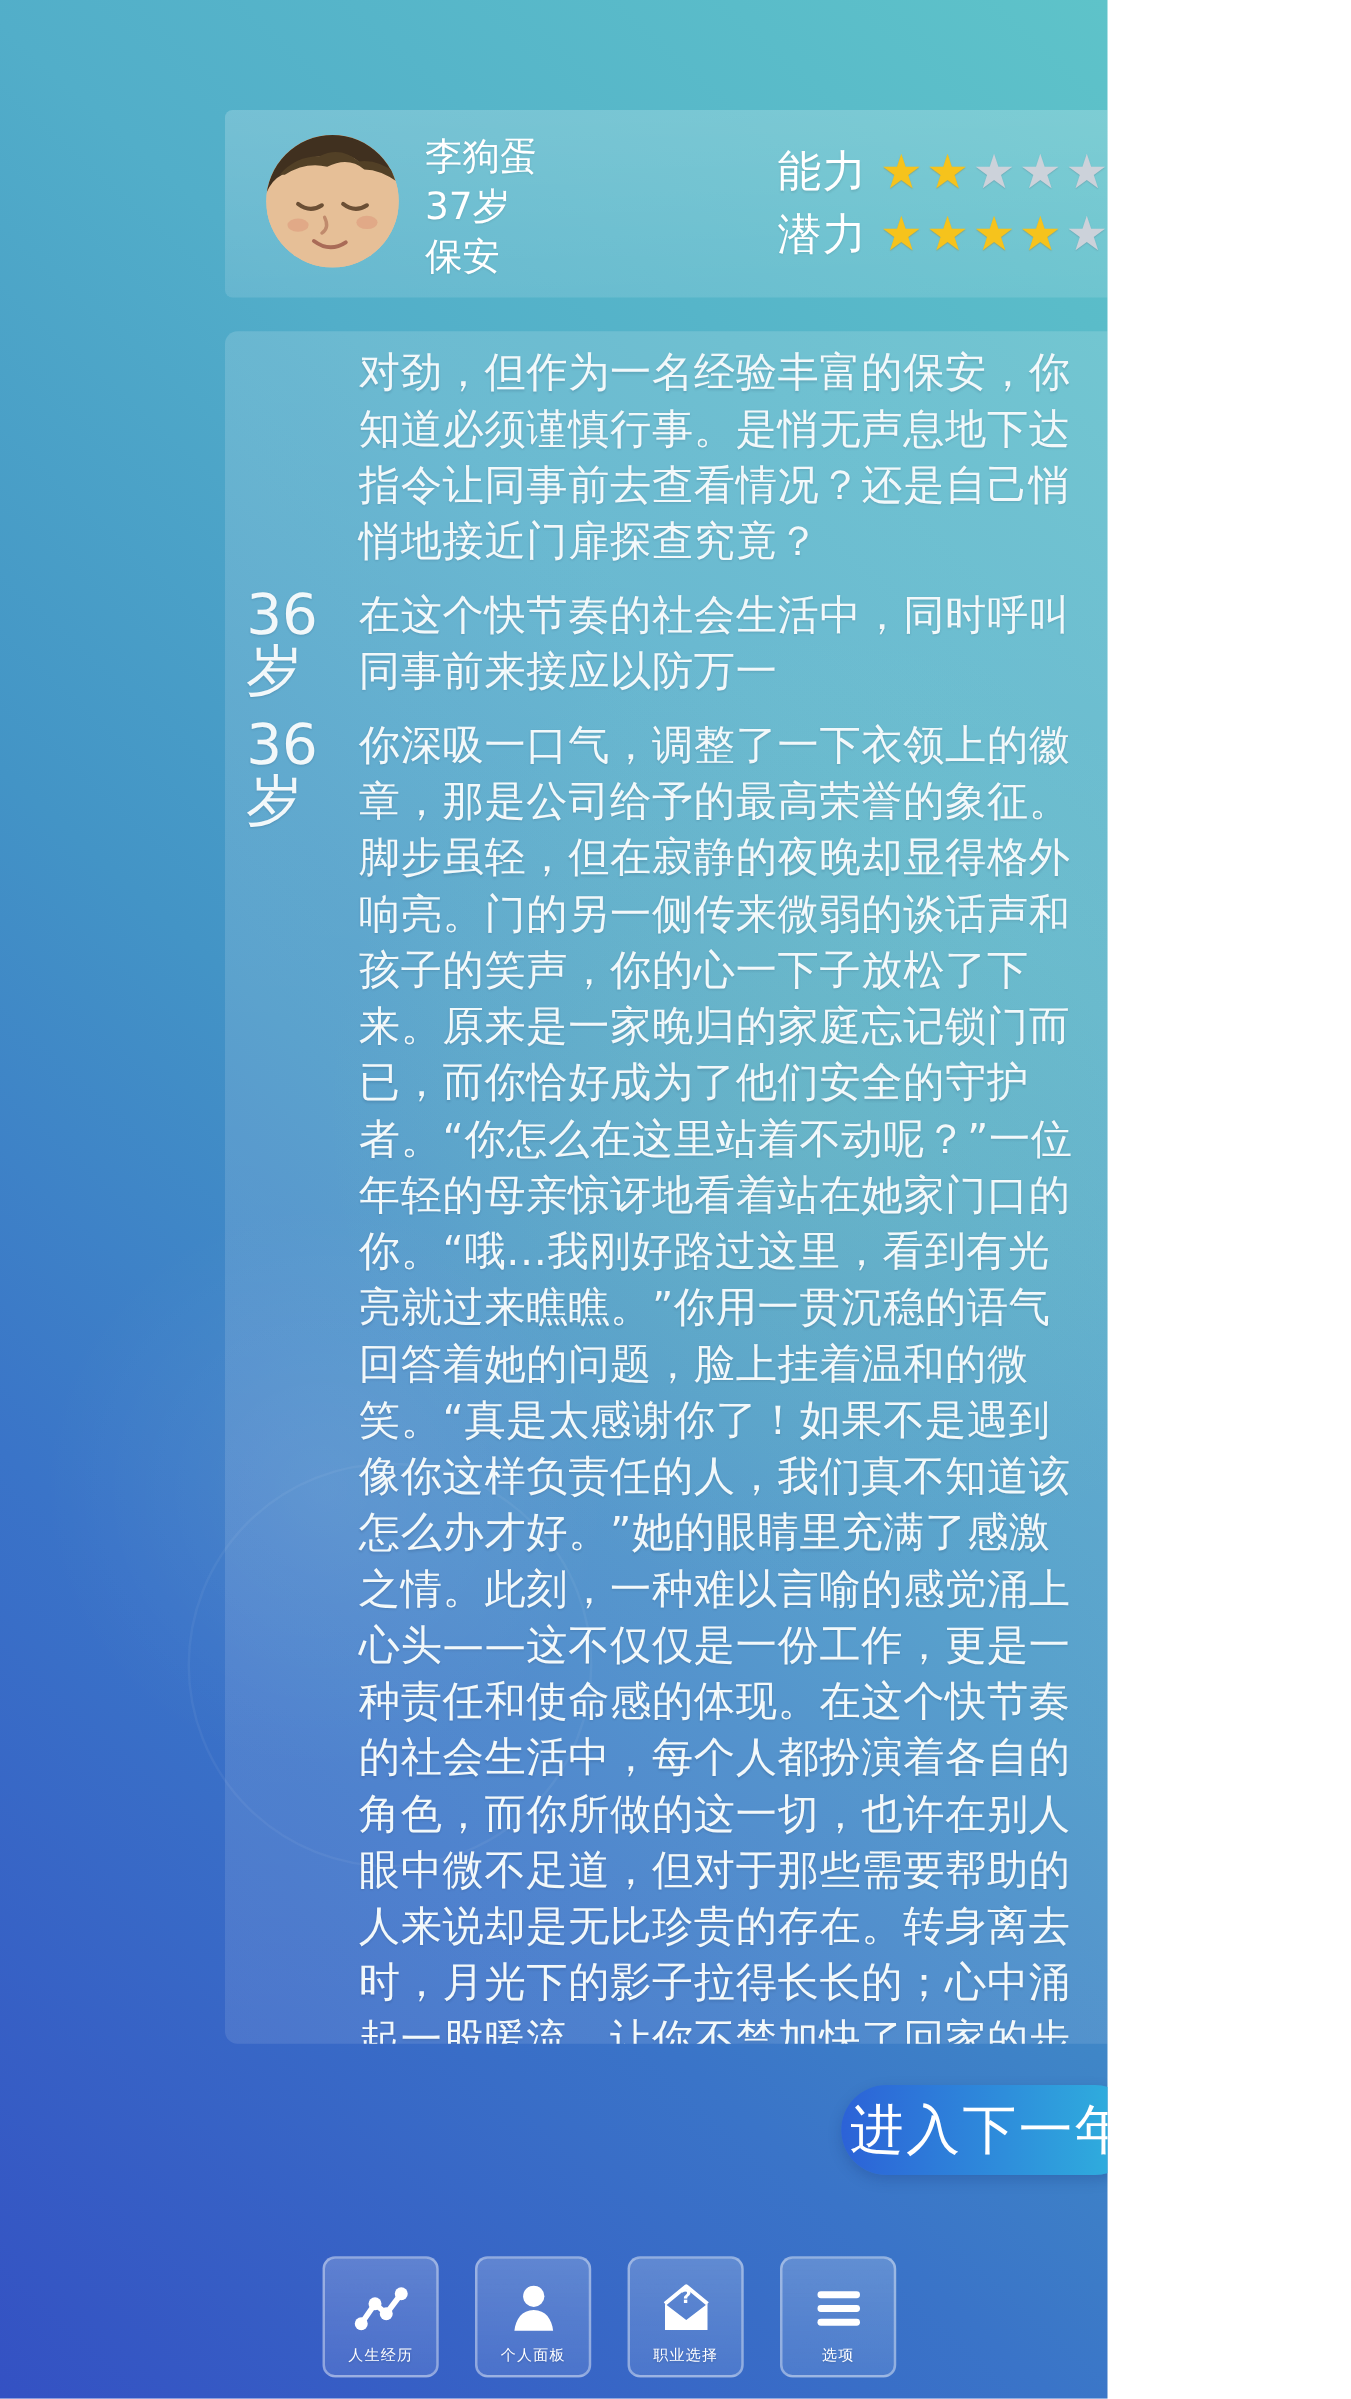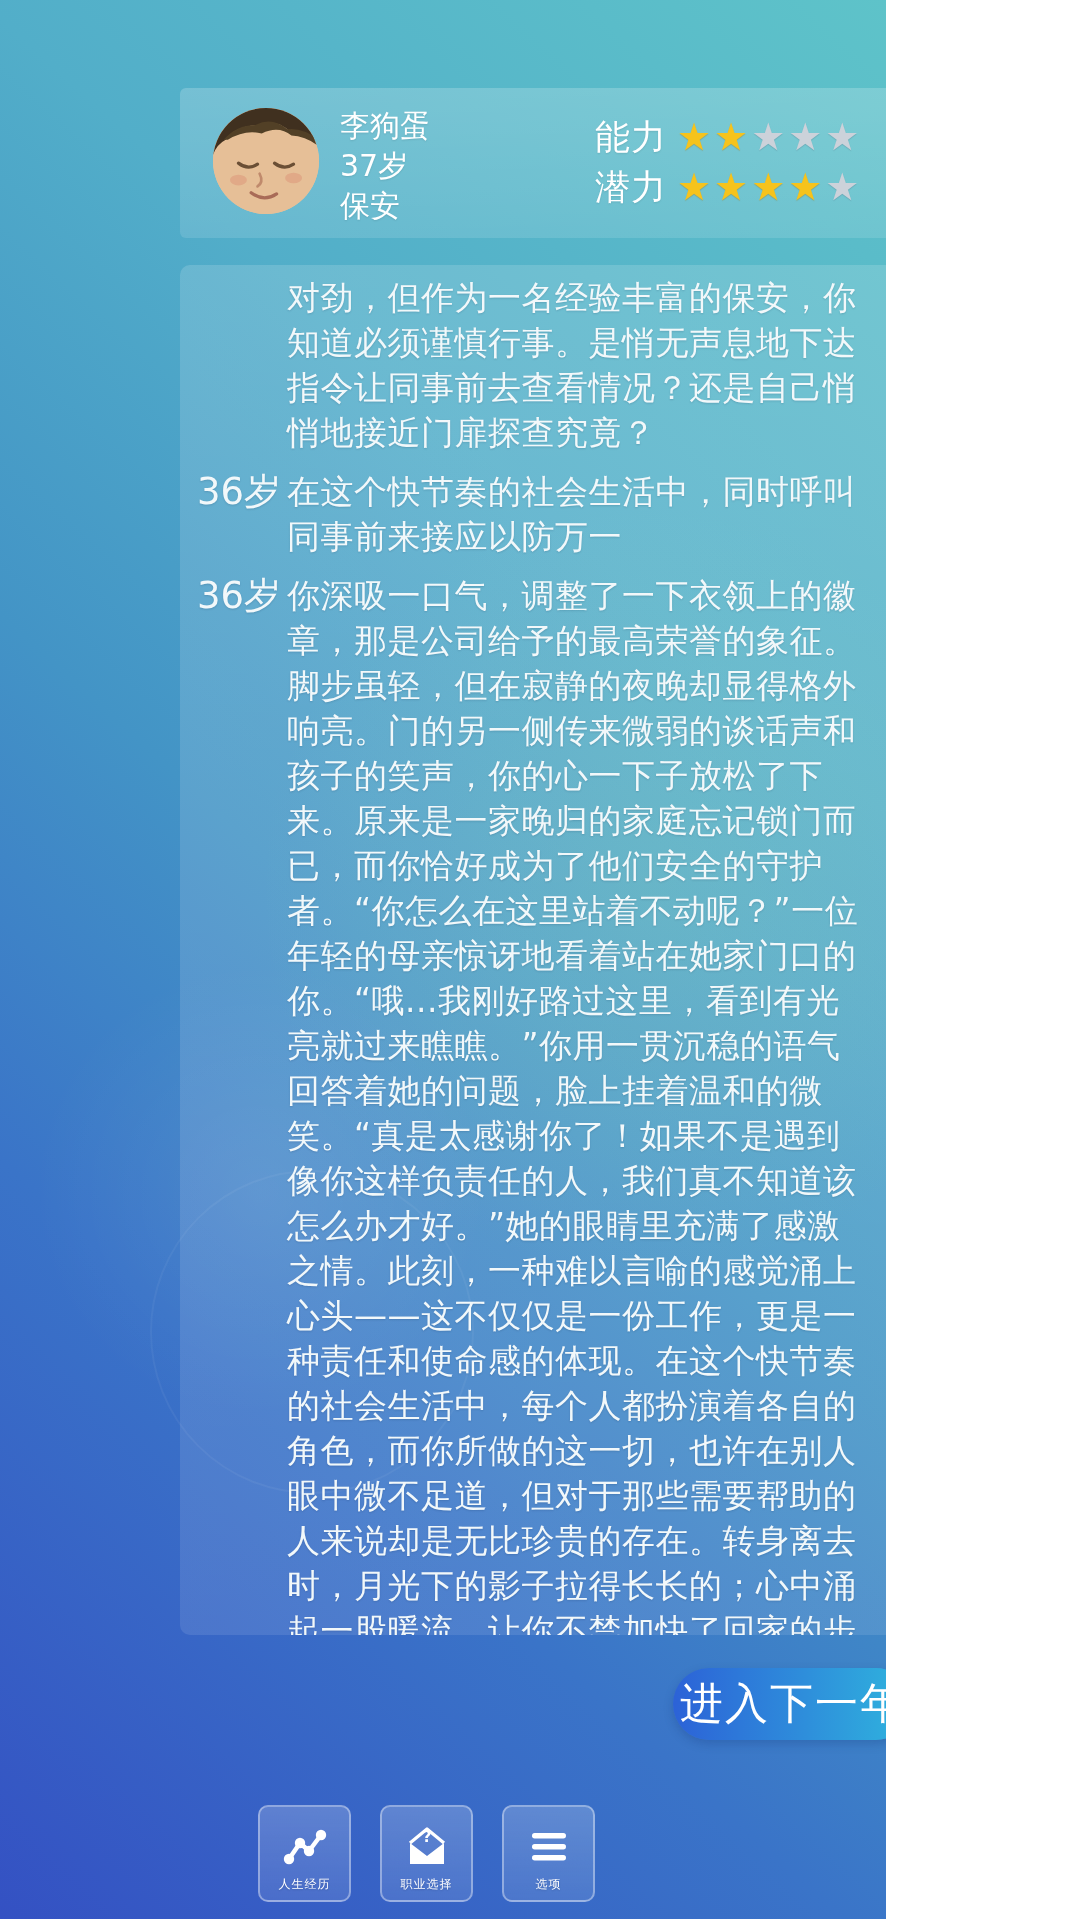--- a/index.html
+++ b/index.html
@@ -24,37 +24,37 @@
     background:linear-gradient(180deg,rgba(255,255,255,0.20),rgba(255,255,255,0.12));
     border-radius:6px;
   }
   .avatar{
     position:absolute;left:33px;top:20px;width:106px;height:106px;border-radius:50%;
     overflow:hidden;background:#e9c49e;
   }
   .avatar svg{display:block;width:100%;height:100%;}
   .profile-info{position:absolute;left:160px;top:18px;color:#ffffff;font-size:30px;line-height:40px;
     text-shadow:0 1px 2px rgba(0,0,0,0.10);}
-  .stats{position:absolute;left:415px;top:24px;}
+  .stats{position:absolute;left:442px;top:24px;}
   .stat-row{display:flex;align-items:center;height:50px;}
   .stat-label{color:#ffffff;font-size:35px;width:82px;letter-spacing:1px;
     text-shadow:0 1px 2px rgba(0,0,0,0.10);}
   .stars{font-size:38px;line-height:38px;letter-spacing:3px;white-space:nowrap;}
   .star-filled{color:#f6c31c;text-shadow:0 1px 1px rgba(160,110,0,0.35);}
   .star-empty{color:#ccd2da;text-shadow:0 1px 1px rgba(80,90,110,0.25);}
 
   
   .log-panel{
     position:absolute;left:180px;top:265px;width:722px;height:1370px;
     background:linear-gradient(180deg,rgba(255,255,255,0.15),rgba(255,255,255,0.10));
     border-radius:10px;overflow:hidden;
     box-sizing:border-box;padding:10px 16px 0 17px;
   }
   .log-entry{display:flex;margin-bottom:14px;}
-  .log-age{flex:none;width:90px;color:#f2f8fa;font-size:37px;line-height:45px;
+  .log-age{flex:none;width:90px;color:#f2f8fa;font-size:45px;line-height:45px;
     text-shadow:0 1px 2px rgba(0,30,60,0.15);}
   .log-text{flex:none;width:578px;color:#f2f8fa;font-size:33px;line-height:45px;
     letter-spacing:0.5px;text-shadow:0 1px 2px rgba(0,30,60,0.15);
     word-break:break-all;overflow-wrap:anywhere;}
 
   
   .next-year-btn{
     position:absolute;left:673px;top:1668px;width:239px;height:72px;
     border:none;border-radius:36px;cursor:pointer;
     background:linear-gradient(90deg,#2c62d7 0%,#2e8edb 55%,#2fb5de 100%);
@@ -143,20 +143,29 @@
           <polyline points="7,33 18,17 27,25 39,9" fill="none" stroke="#ffffff" stroke-width="4.5" stroke-linecap="round" stroke-linejoin="round"></polyline>
           <circle cx="7" cy="33" r="5.2" fill="#ffffff"></circle>
           <circle cx="18" cy="17" r="5.2" fill="#ffffff"></circle>
           <circle cx="27" cy="25" r="5.2" fill="#ffffff"></circle>
           <circle cx="39" cy="9" r="5.2" fill="#ffffff"></circle>
         </svg>
       </span>
       <span class="nav-label">人生经历</span>
     </div>
 
+    <div class="nav-item">
+      <span class="nav-icon">
+        <svg width="44" height="42" viewBox="0 0 44 42">
+          <circle cx="22" cy="11" r="8.5" fill="#ffffff"></circle>
+          <path d="M22,22 C12.5,22 7.5,29.5 6.5,38.5 L37.5,38.5 C36.5,29.5 31.5,22 22,22 Z" fill="#ffffff"></path>
+        </svg>
+      </span>
+      <span class="nav-label">个人面板</span>
+    </div>
 
     <div class="nav-item">
       <span class="nav-icon">
         <svg width="48" height="44" viewBox="0 0 48 44">
           <path d="M7,18 L24,4 L41,18" fill="none" stroke="#ffffff" stroke-width="3.2" stroke-linejoin="round"></path>
           <path d="M7,18 L24,31 L41,18 L41,39 L7,39 Z" fill="#ffffff"></path>
           <text x="24" y="17" text-anchor="middle" font-size="15" font-weight="bold" fill="#ffffff" font-family="DejaVu Sans, sans-serif">?</text>
         </svg>
       </span>
       <span class="nav-label">职业选择</span>

